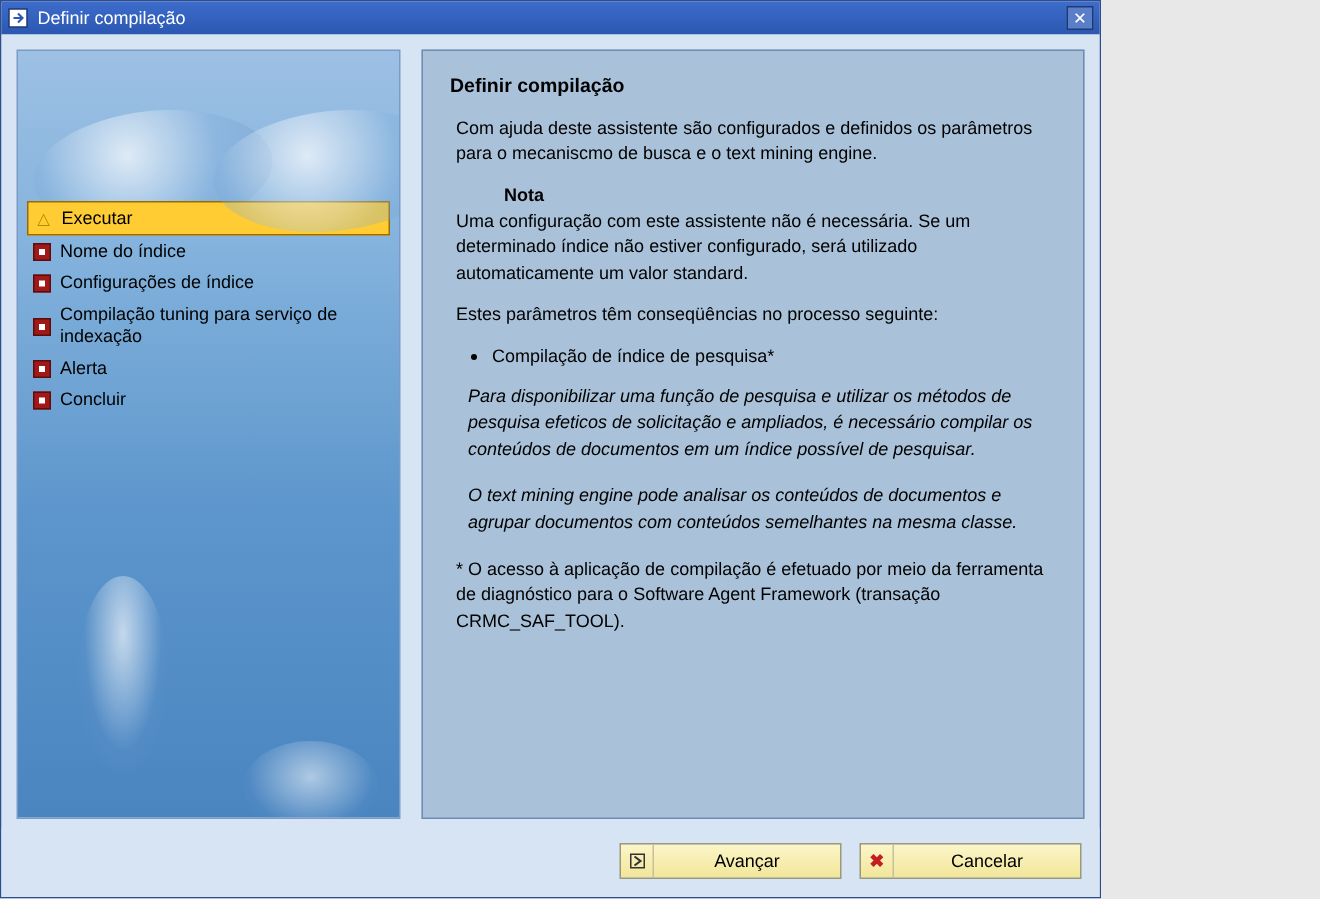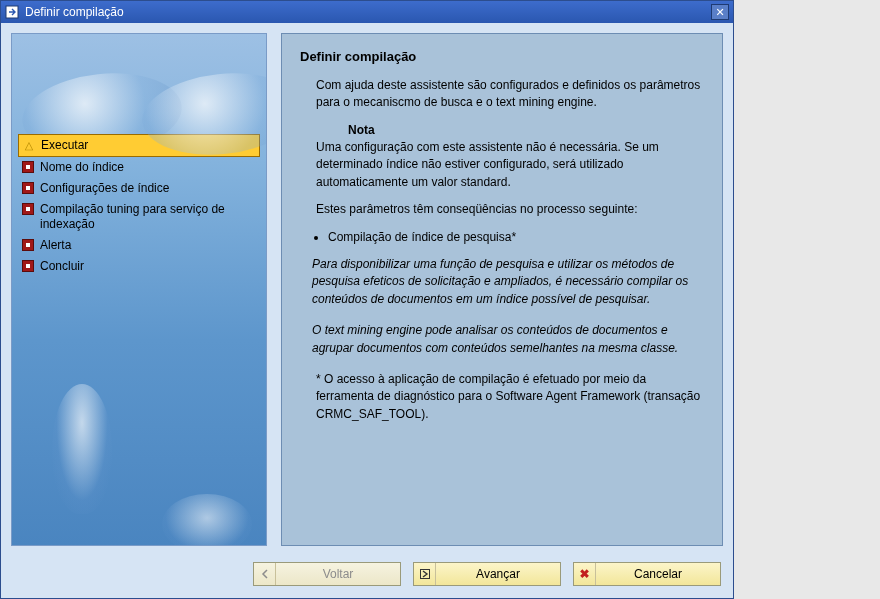--- a/index.html
+++ b/index.html
@@ -95,21 +95,21 @@
     border-radius: 50%;
     pointer-events: none;
   }
   .step-list {
     position: relative;
     margin-top: 100px;
     padding: 0 6px;
   }
   .step {
     display: flex;
-    align-items: flex-start;
+    align-items: center;
     padding: 3px 4px;
     color: #000;
     font-size: 12px;
     cursor: default;
     line-height: 15px;
   }
   .step.active {
     background: #ffcc33;
     border: 1px solid #9a6b00;
   }
@@ -146,21 +146,21 @@
     color: #000;
     font-size: 12px;
     line-height: 1.45;
     overflow: auto;
   }
   .content-pane h2 {
     font-size: 13px;
     font-weight: bold;
     margin: 0 0 10px 0;
   }
-  .content-pane p { margin: 0 0 10px 16px; }
+  .content-pane p { margin: 0 0 10px 4px; }
   .content-pane strong { font-weight: bold; padding-left: 32px; }
   .content-pane ul { margin: 4px 0 10px 0; padding-left: 28px; }
   .content-pane ul li { margin-bottom: 4px; }
   .content-pane .sub-para { margin: 6px 0 14px 12px; font-style: italic; }
   .footer {
     padding: 10px 12px 12px 12px;
     display: flex;
     justify-content: flex-end;
     gap: 12px;
     background: #d6e4f4;
@@ -268,28 +268,20 @@
           <li>Compilação de índice de pesquisa*</li>
         </ul>
         <p class="sub-para">Para disponibilizar uma função de pesquisa e utilizar os métodos de pesquisa efeticos de solicitação e ampliados, é necessário compilar os conteúdos de documentos em um índice possível de pesquisar.</p>
         <p class="sub-para">O text mining engine pode analisar os conteúdos de documentos e agrupar documentos com conteúdos semelhantes na mesma classe.</p>
         <p>* O acesso à aplicação de compilação é efetuado por meio da ferramenta de diagnóstico para o Software Agent Framework (transação CRMC_SAF_TOOL).</p>
       </div>
 
     </div>
 
     <div class="footer">
-      <div class="btn disabled">
-        <span class="btn-icon">
-          <svg width="12" height="12" viewBox="0 0 12 12">
-              <path d="M8 2 L4 6 L8 10" stroke="#8c8c8c" stroke-width="1.5" fill="none"></path>
-            </svg>
-        </span>
-        <span class="btn-label">Voltar</span>
-      </div>
       <div class="btn">
         <span class="btn-icon">
           <svg width="12" height="12" viewBox="0 0 12 12">
             <rect x="1.5" y="1.5" width="9" height="9" fill="none" stroke="#333" stroke-width="1"></rect>
             <path d="M4 3 L8 6 L4 9" stroke="#333" stroke-width="1.4" fill="none"></path>
           </svg>
         </span>
         <span class="btn-label">Avançar</span>
       </div>
       <div class="btn">

